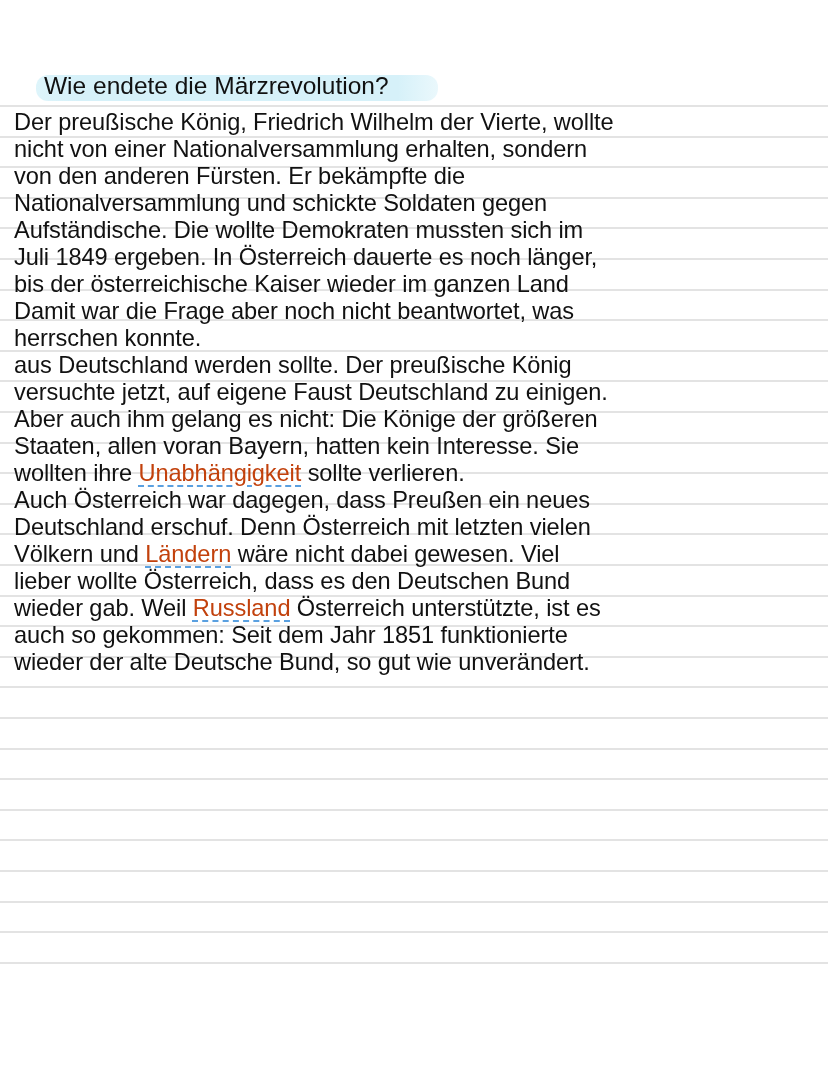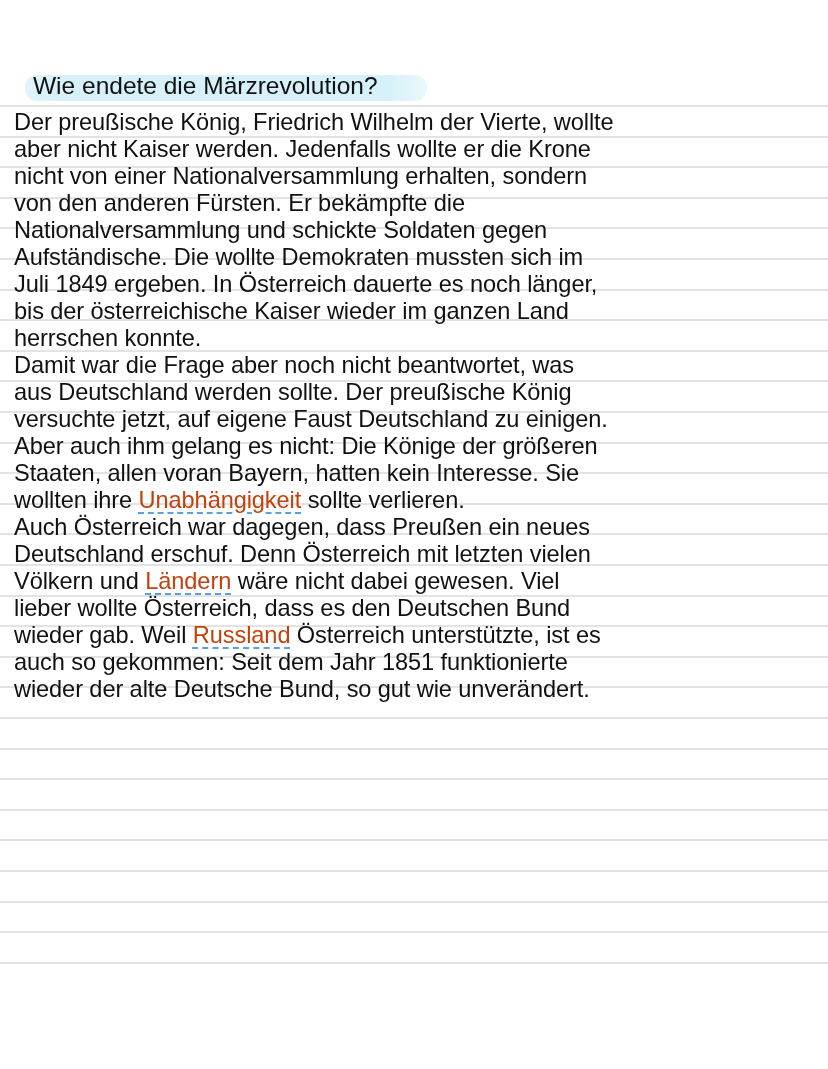--- a/index.html
+++ b/index.html
@@ -3,21 +3,21 @@
   <meta charset="utf-8">
   <style>
     html, body { margin: 0; padding: 0; }
     body {
       width: 828px; height: 1069px; background: #ffffff;
       position: relative; overflow: hidden;
       font-family: "Liberation Sans", sans-serif;
     }
     .rules { position: absolute; left: 0; top: 0; width: 828px; height: 1069px; }
     .rule { position: absolute; left: 0; width: 828px; height: 2px; background: #e3e3e3; }
-    .title-wrap { position: absolute; left: 25px; top: 70px; height: 32px; }
+    .title-wrap { position: absolute; left: 36px; top: 70px; height: 32px; }
     .title-hl {
       position: absolute; left: 0; top: 5px; width: 402px; height: 26px;
       background: linear-gradient(90deg, rgba(200,238,248,0.6), #d6f1f9 10%, #d6f1f9 90%, rgba(214,241,249,0.5));
       border-radius: 12px;
     }
     .title {
       position: relative; margin: 0; padding-left: 8px;
       font-size: 24.5px; font-weight: normal; color: #111; line-height: 32px; white-space: nowrap;
     }
     .body { position: absolute; left: 14px; top: 107px; width: 810px; }
@@ -65,29 +65,28 @@
     <div class="rule" style="top: 961.8px;"></div>
   </div>
 
 <div class="title-wrap">
   <div class="title-hl"></div>
   <h1 class="title">Wie endete die Märzrevolution?</h1>
 </div>
 
 <div class="body" id="body">
     <div class="line"><span>Der preußische König, Friedrich Wilhelm der Vierte, wollte</span></div>
-    <div class="line"><span>aber nicht Kaiser werden. Jedenfalls wollte er die Krone</span></div>
     <div class="line"><span>nicht von einer Nationalversammlung erhalten, sondern</span></div>
     <div class="line"><span>von den anderen Fürsten. Er bekämpfte die</span></div>
     <div class="line"><span>Nationalversammlung und schickte Soldaten gegen</span></div>
     <div class="line"><span>Aufständische. Die wollte Demokraten mussten sich im</span></div>
     <div class="line"><span>Juli 1849 ergeben. In Österreich dauerte es noch länger,</span></div>
     <div class="line"><span>bis der österreichische Kaiser wieder im ganzen Land</span></div>
+    <div class="line"><span>Damit war die Frage aber noch nicht beantwortet, was</span></div>
     <div class="line"><span>herrschen konnte.</span></div>
-    <div class="line"><span>Damit war die Frage aber noch nicht beantwortet, was</span></div>
     <div class="line"><span>aus Deutschland werden sollte. Der preußische König</span></div>
     <div class="line"><span>versuchte jetzt, auf eigene Faust Deutschland zu einigen.</span></div>
     <div class="line"><span>Aber auch ihm gelang es nicht: Die Könige der größeren</span></div>
     <div class="line"><span>Staaten, allen voran Bayern, hatten kein Interesse. Sie</span></div>
     <div class="line"><span>wollten ihre </span><span class="link">Unabhängigkeit</span><span> sollte verlieren.</span></div>
     <div class="line"><span>Auch Österreich war dagegen, dass Preußen ein neues</span></div>
     <div class="line"><span>Deutschland erschuf. Denn Österreich mit letzten vielen</span></div>
     <div class="line"><span>Völkern und </span><span class="link">Ländern</span><span> wäre nicht dabei gewesen. Viel</span></div>
     <div class="line"><span>lieber wollte Österreich, dass es den Deutschen Bund</span></div>
     <div class="line"><span>wieder gab. Weil </span><span class="link">Russland</span><span> Österreich unterstützte, ist es</span></div>

